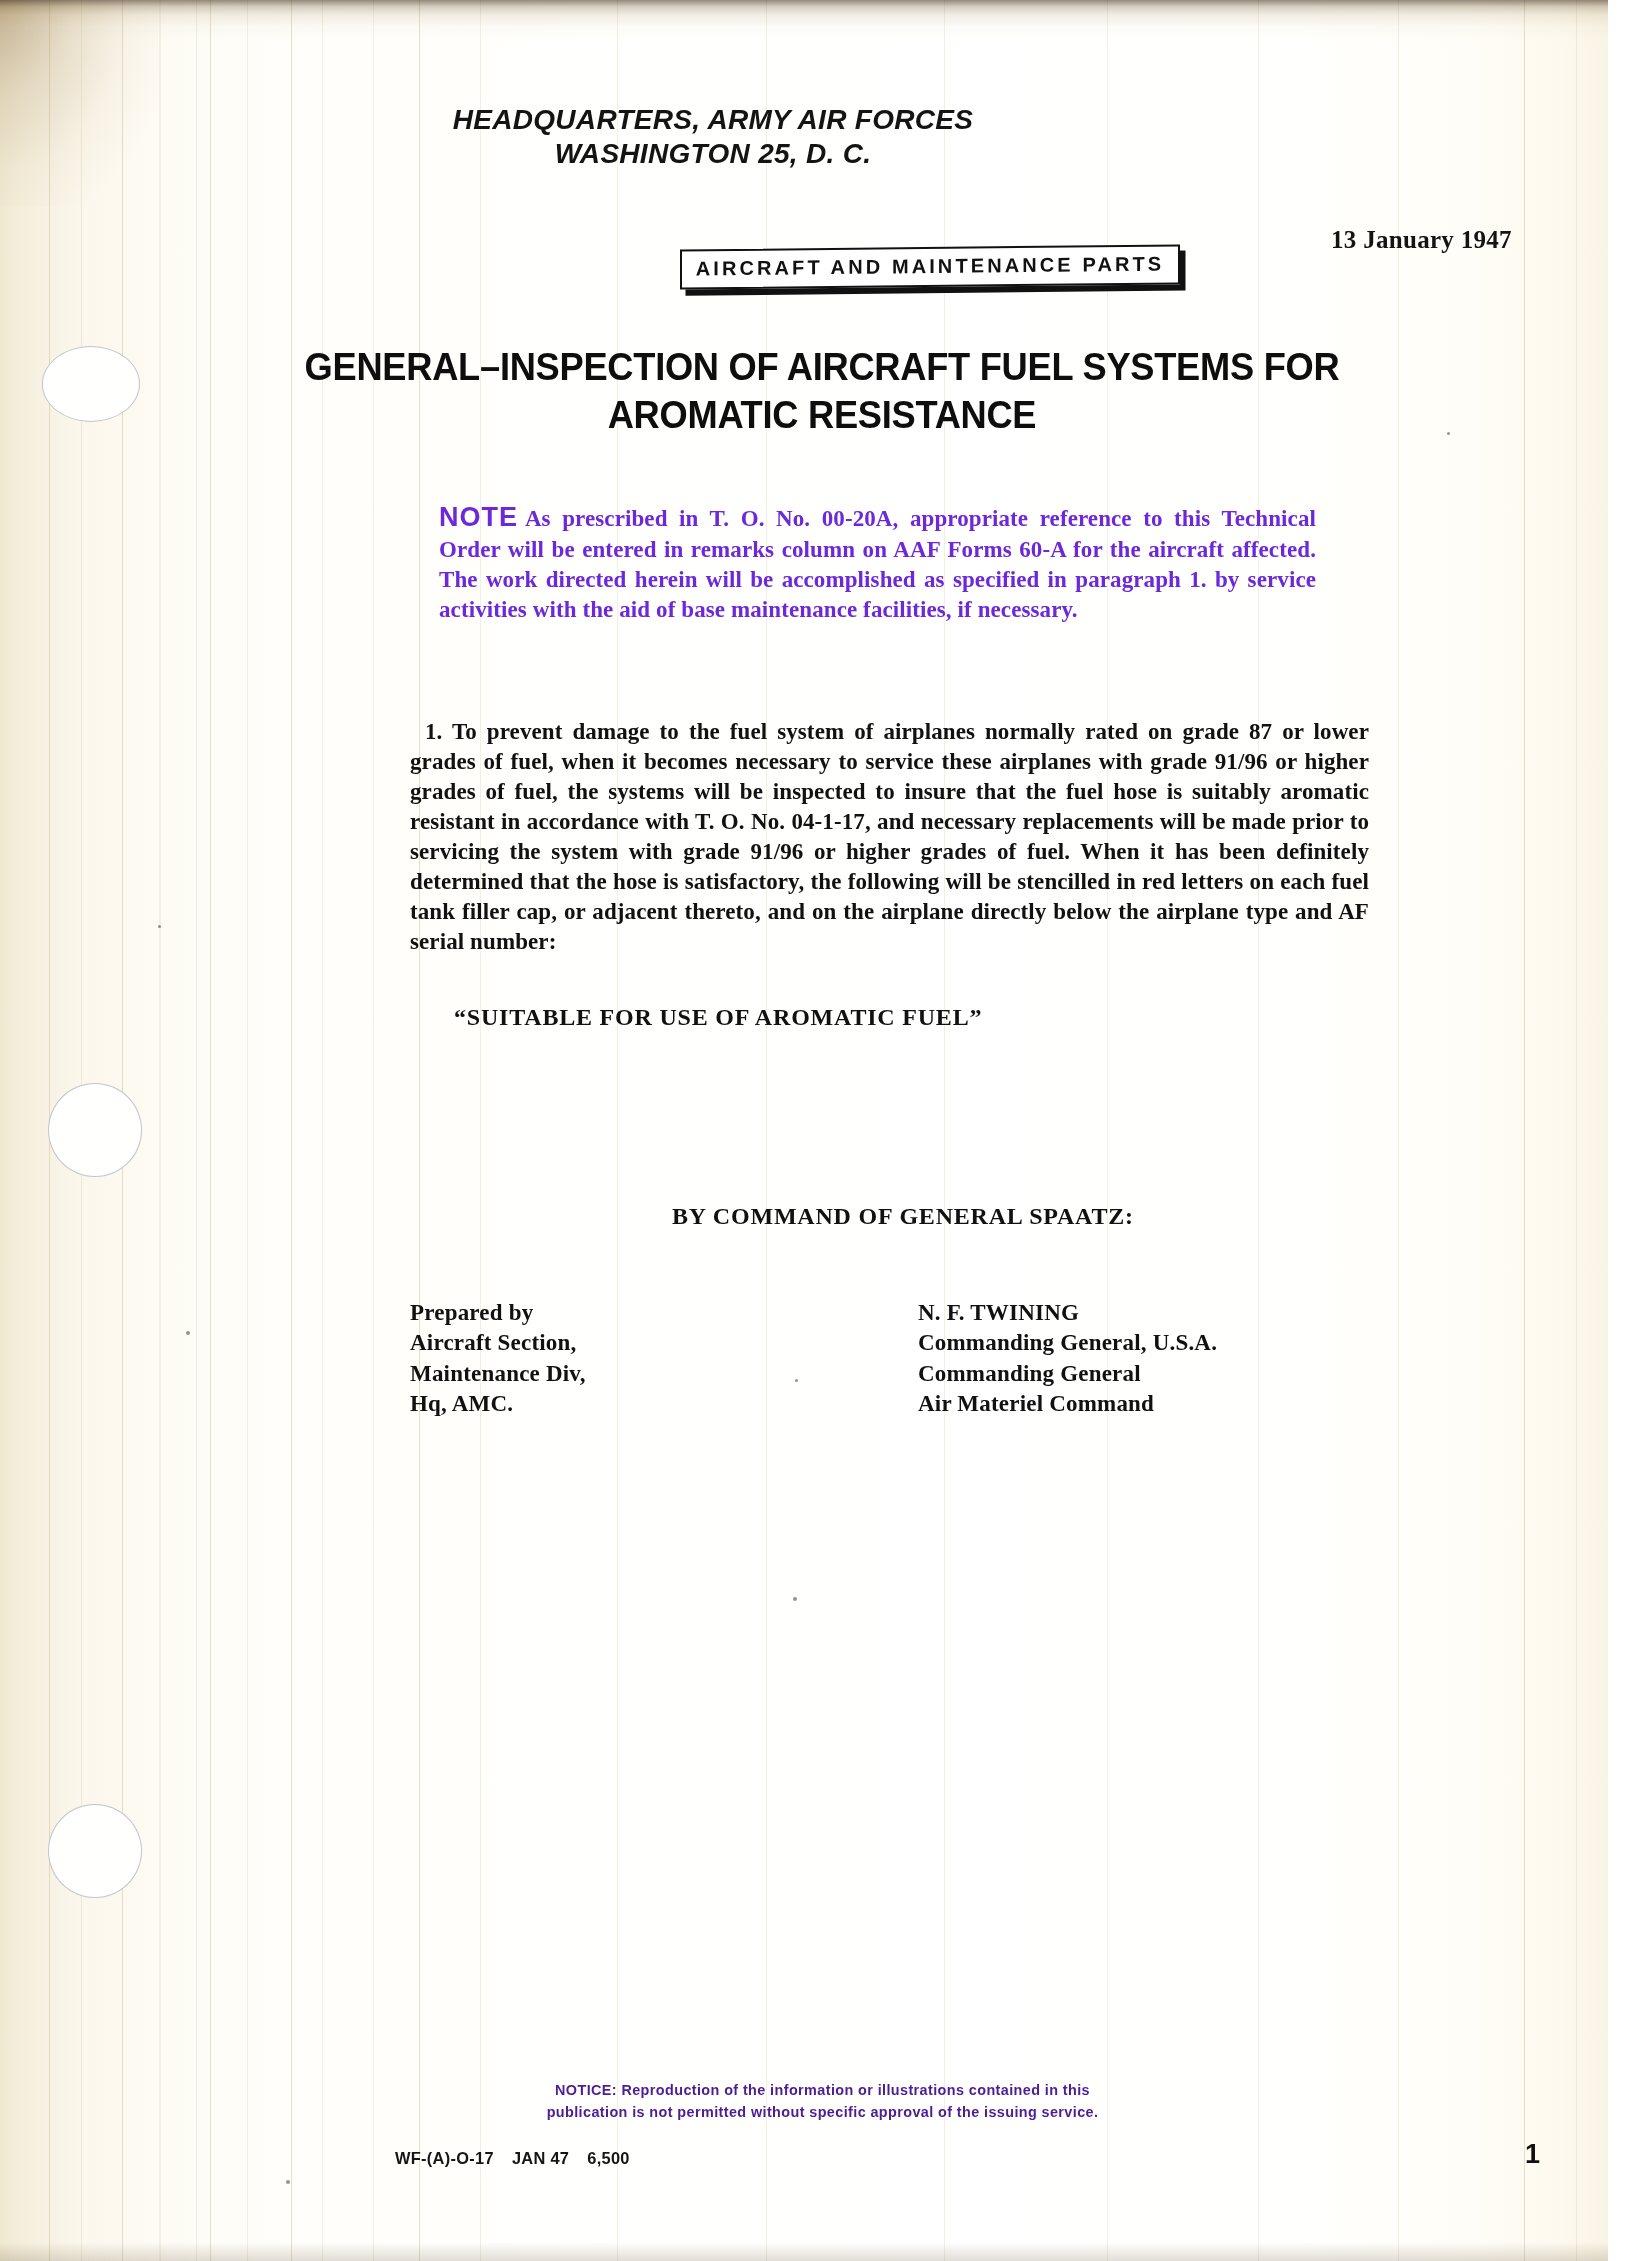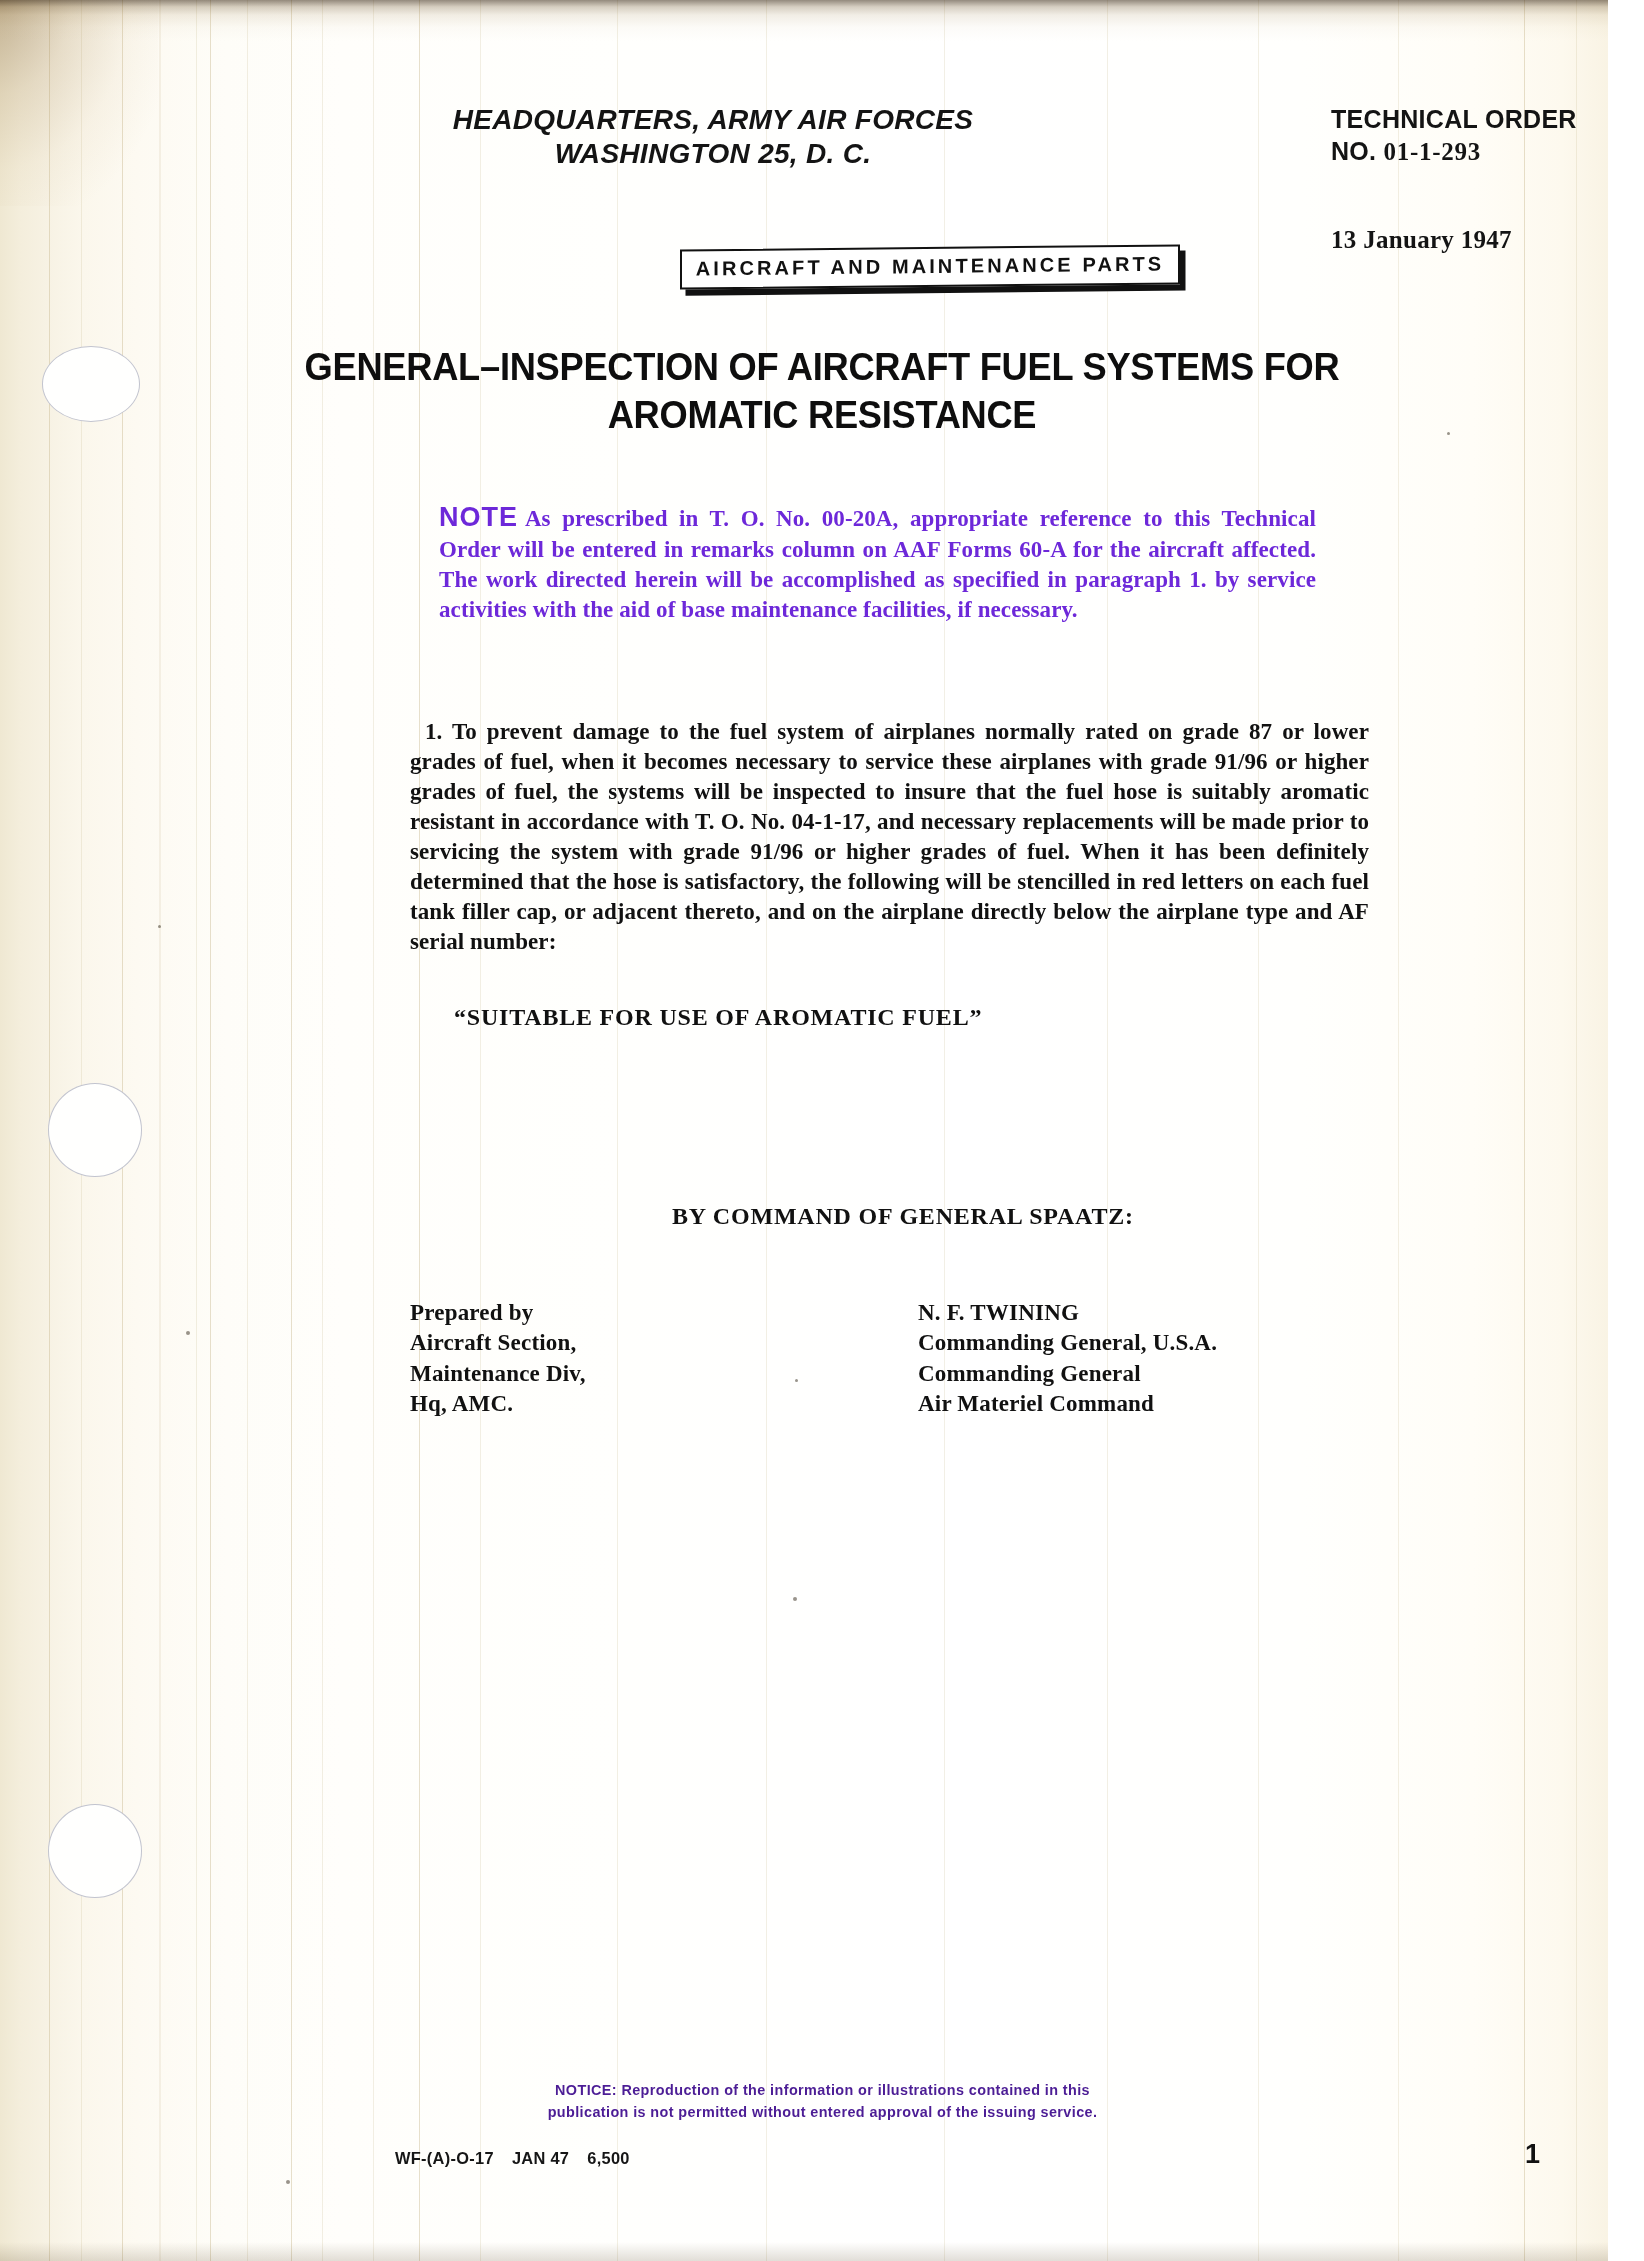--- a/index.html
+++ b/index.html
@@ -301,27 +301,20 @@
   <div class="speck" style="left:286px; top:2180px; width:4.1px; height:4.1px;"></div>
   <div class="speck" style="left:795px; top:1379px; width:3.4px; height:3.4px;"></div>
   <div class="speck" style="left:793px; top:1597px; width:4.1px; height:4.1px;"></div>
   <div class="speck" style="left:1447px; top:432px; width:3.4px; height:3.4px;"></div>
 
   <div class="hdr-left">
     <div>HEADQUARTERS, ARMY AIR FORCES</div>
     <div>WASHINGTON 25, D. C.</div>
   </div>
 
-  <div class="hdr-right">
-    <div class="to-line1">TECHNICAL ORDER</div>
-    <div class="to-line2">
-      <span>NO.</span>
-      <span class="num">01-1-293</span>
-    </div>
-  </div>
 
   <div class="hdr-date">13 January 1947</div>
 
   <div class="parts-box-wrap">
     <div class="parts-box">AIRCRAFT AND MAINTENANCE PARTS</div>
   </div>
 
   <div class="doc-title">GENERAL–INSPECTION OF AIRCRAFT FUEL SYSTEMS FOR AROMATIC RESISTANCE</div>
 
   <div class="note-block">
@@ -343,21 +336,21 @@
 
   <div class="sig-right">
     <div>N. F. TWINING</div>
     <div>Commanding General, U.S.A.</div>
     <div>Commanding General</div>
     <div>Air Materiel Command</div>
   </div>
 
   <div class="notice">
     <div>NOTICE: Reproduction of the information or illustrations contained in this</div>
-    <div>publication is not permitted without entered approval of the issuing service.</div>
+    <div>publication is not permitted without specific approval of the issuing service.</div>
   </div>
 
   <div class="imprint">
     <span>WF-(A)-O-17</span><span class="gap"></span><span>JAN 47</span><span class="gap"></span><span>6,500</span>
   </div>
 
   <div class="page-num">1</div>
 
 </div>
 

